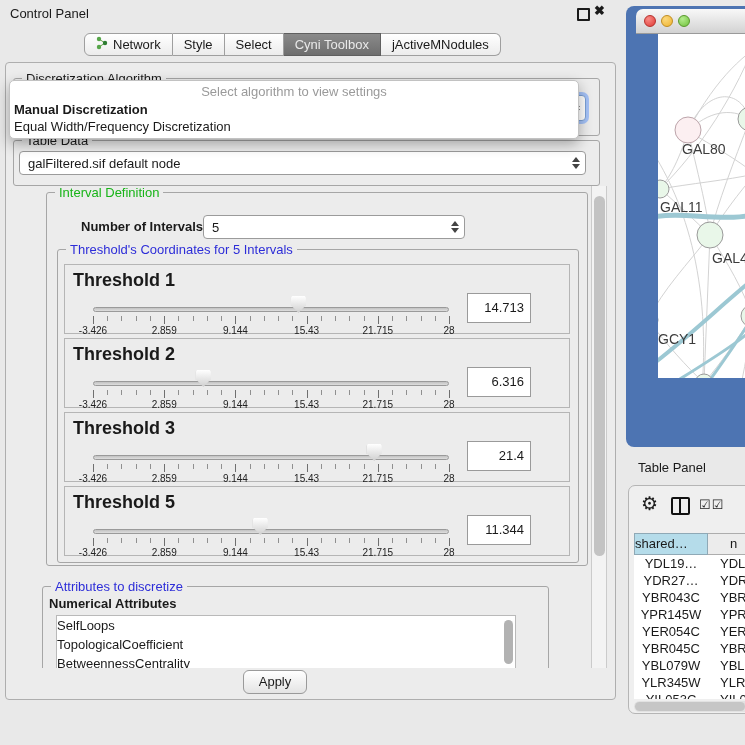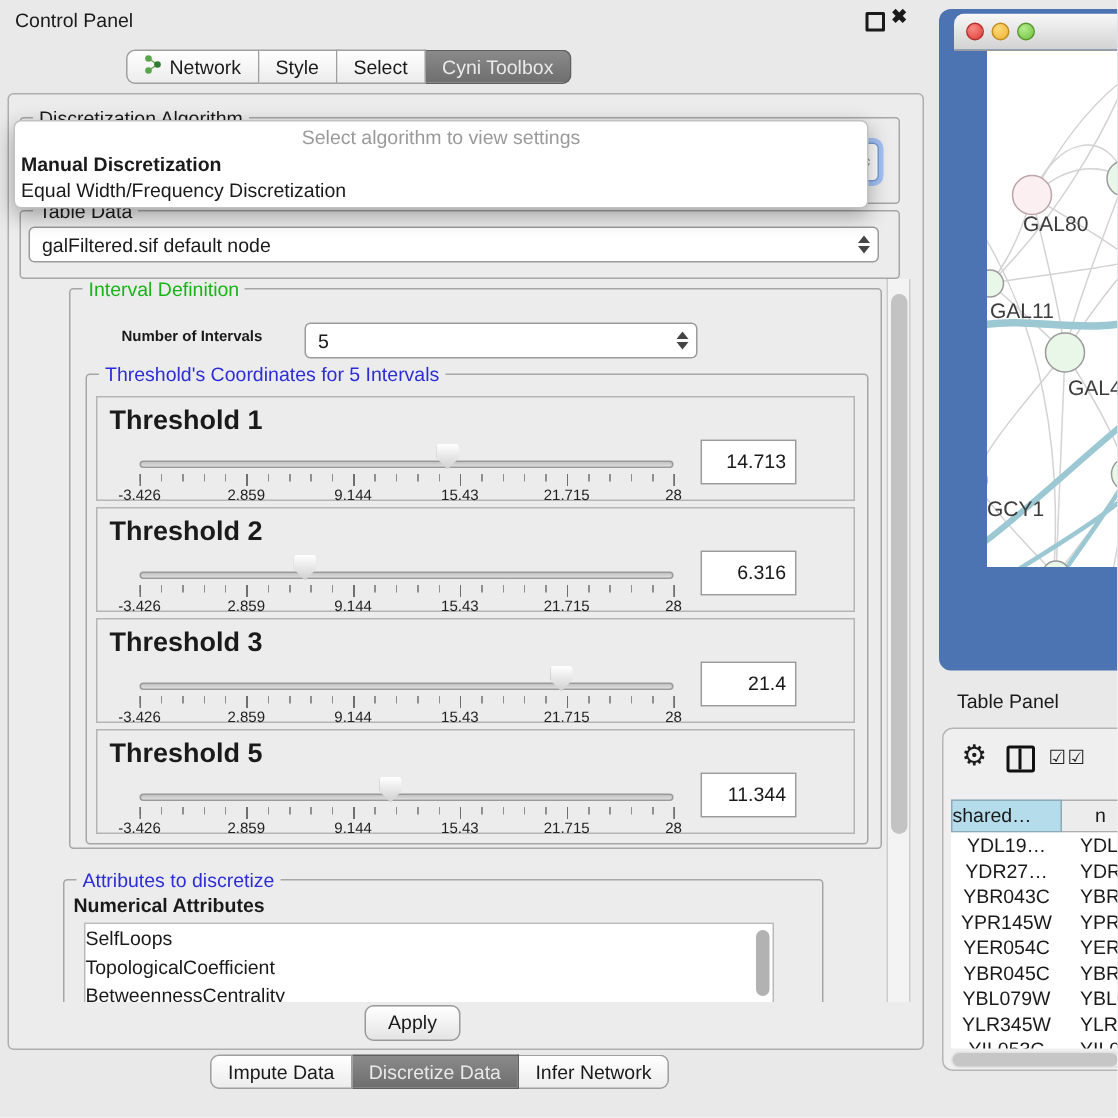--- a/index.html
+++ b/index.html
@@ -142,20 +142,23 @@
     </div>
     <div class="tab">
         <span>Style</span>
       </div>
     <div class="tab">
         <span>Select</span>
       </div>
     <div class="tab dark">
         <span>Cyni Toolbox</span>
       </div>
+    <div class="tab">
+        <span>jActiveMNodules</span>
+      </div>
   </div>
 
   <div class="abs inner-panel"></div>
 
   <div class="grp" style="left:13px;top:78px;width:585px;height:56px;">
     <span class="grp-title">Discretization Algorithm</span>
   </div>
   <div class="combo focus-ring" style="left:19px;top:95px;width:567px;height:26px;">
     <span class="spin">
         <span class="arr-up"></span>
@@ -178,21 +181,21 @@
     <div class="ph">Select algorithm to view settings</div>
     <div class="it1">Manual Discretization</div>
     <div class="it2">Equal Width/Frequency Discretization</div>
   </div>
 
   <div class="abs viewport">
 
     <div class="grp" style="left:36px;top:6px;width:540px;height:372px;">
       <span class="grp-title t-green">Interval Definition</span>
 
-      <div style="position:absolute;left:34px;top:26px;font-size:10px;font-weight:bold;">Number of Intervals</div>
+      <div style="position:absolute;left:34px;top:26px;font-size:13px;font-weight:bold;">Number of Intervals</div>
       <div class="combo" style="left:156px;top:22px;width:262px;height:24px;">
         <span>5</span>
         <span class="spin">
             <span class="arr-up"></span>
             <span class="arr-dn"></span>
           </span>
       </div>
 
       <div class="grp" style="left:10px;top:56px;width:520px;height:312px;">
         <span class="grp-title t-blue">Threshold's Coordinates for 5 Intervals</span>
@@ -286,31 +289,20 @@
       </div>
     </div>
   </div>
 
   <div class="abs vscroll">
     <div class="vthumb"></div>
   </div>
 
   <div class="abs apply">Apply</div>
 
-  <div class="abs tabrow" style="left:140px;top:703px;">
-    <div class="tab">
-        <span>Impute Data</span>
-      </div>
-    <div class="tab dark">
-        <span>Discretize Data</span>
-      </div>
-    <div class="tab">
-        <span>Infer Network</span>
-      </div>
-  </div>
 
   <div class="abs netwin">
     <div class="net-titlebar">
       <span class="light" style="left:8px;background:radial-gradient(circle at 35% 30%,#f98a85,#df3b36);border:1px solid #b5302c;"></span>
       <span class="light" style="left:25px;background:radial-gradient(circle at 35% 30%,#fbd87c,#efb32f);border:1px solid #c08d22;"></span>
       <span class="light" style="left:42px;background:radial-gradient(circle at 35% 30%,#b4ec8e,#6fc13b);border:1px solid #58982c;"></span>
     </div>
     <div class="net-canvas">
       <svg width="107" height="392" viewBox="0 0 107 392">
 

